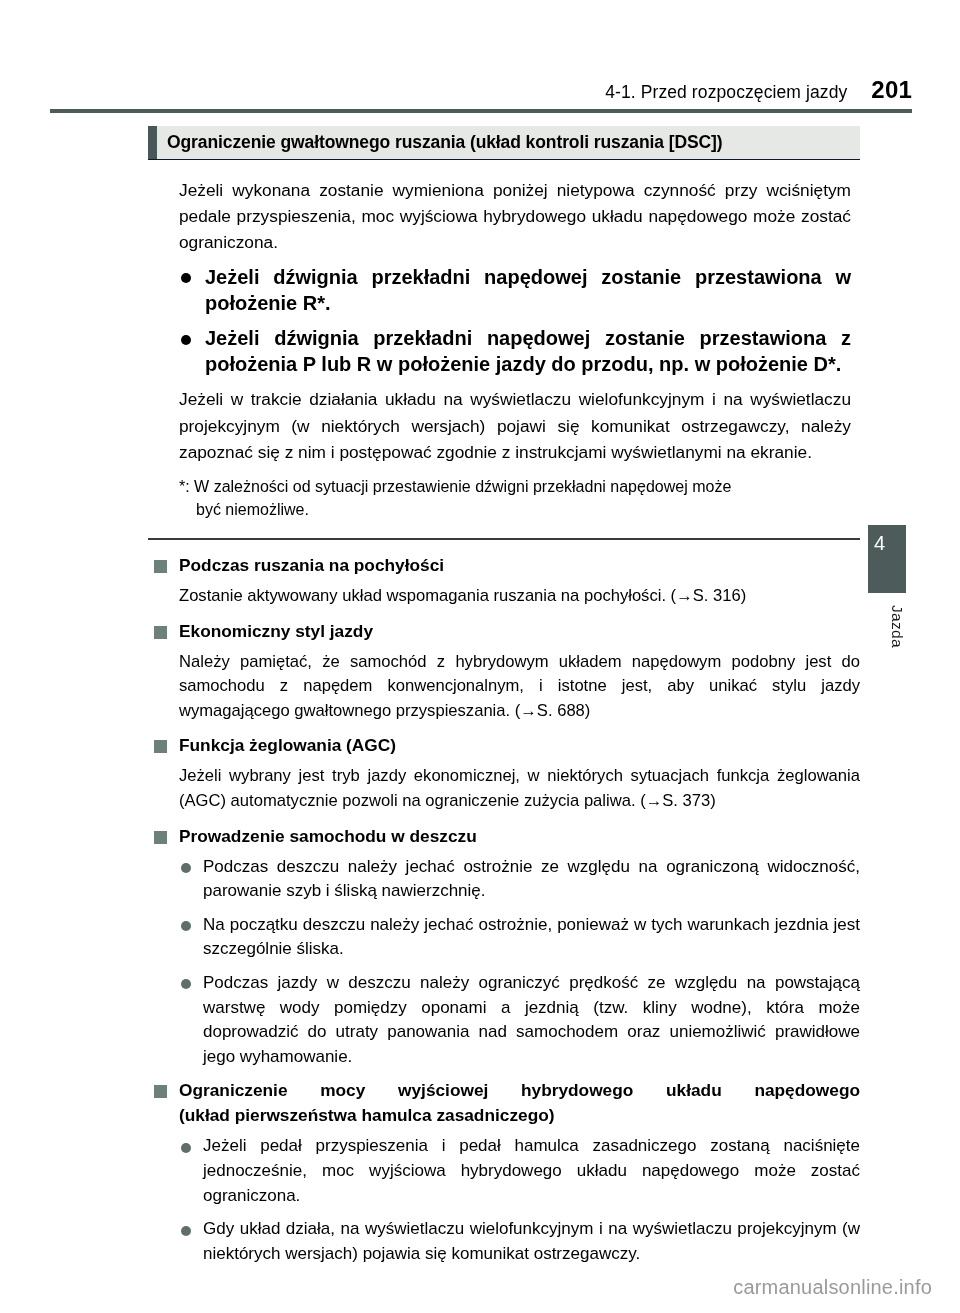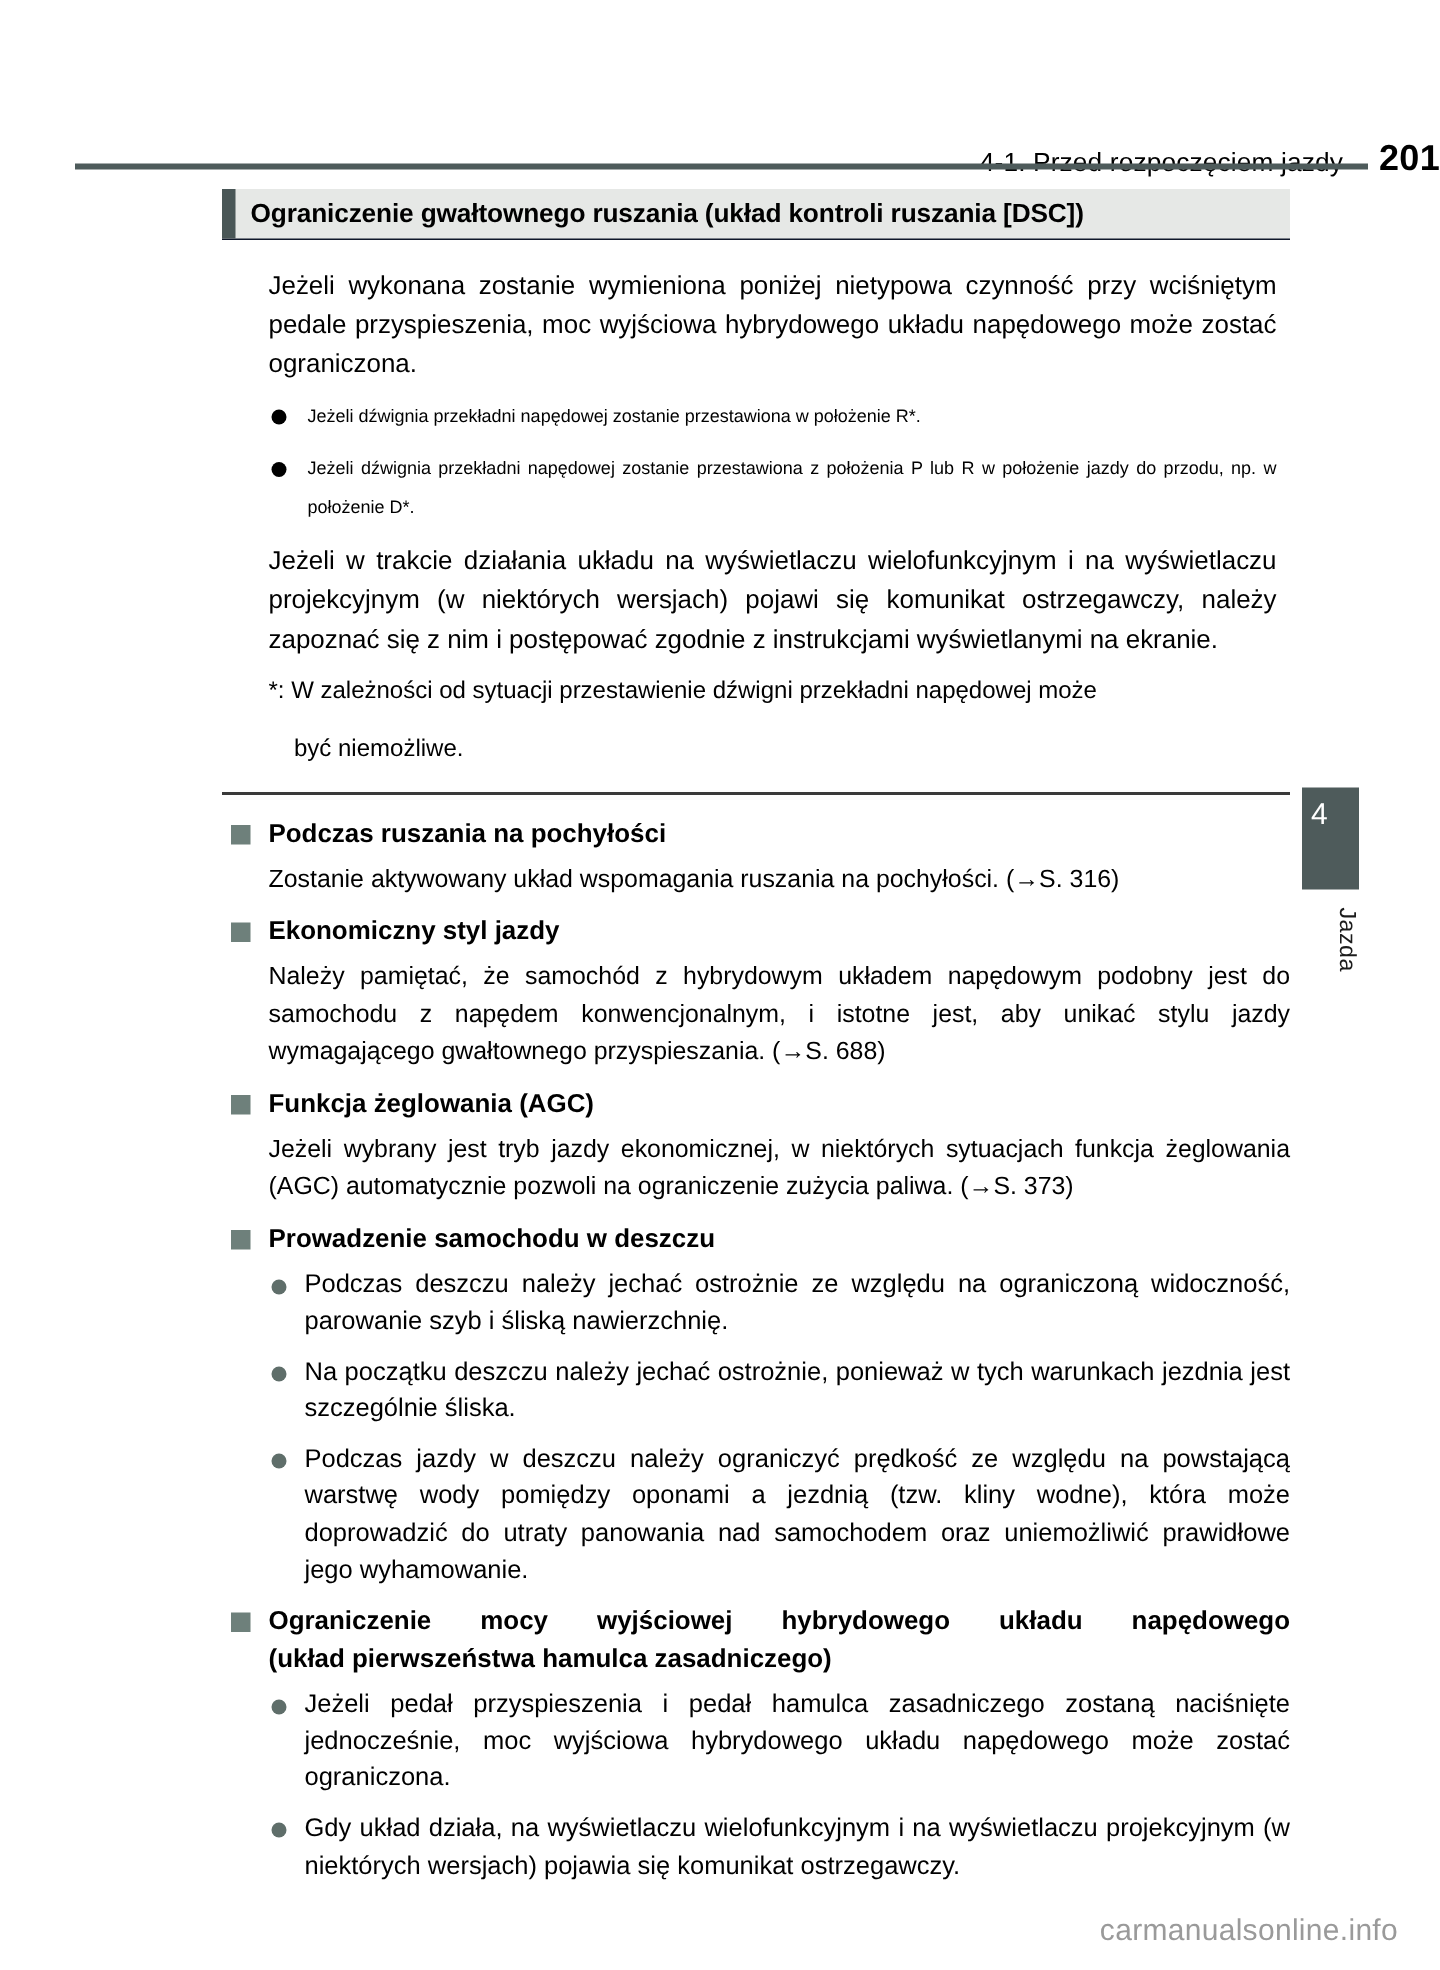--- a/index.html
+++ b/index.html
@@ -20,25 +20,26 @@
   .page {
     position: absolute;
     inset: 0;
   }
 
   
   .header {
     position: absolute;
     left: 0;
     right: 0;
-    top: 84px;
+    top: 68px;
     height: 34px;
     display: flex;
     align-items: flex-end;
     justify-content: flex-end;
+    padding-right: 48px;
     box-sizing: border-box;
   }
   .header-section {
     font-size: 17.5px;
     letter-spacing: .1px;
     color: #000;
     line-height: 1;
     padding-bottom: 1px;
   }
   .header-pageno {
@@ -97,47 +98,48 @@
     text-align: justify;
     margin: 0 0 8px 31px;
     width: 672px;
   }
   .intro-para.last { margin-bottom: 10px; }
 
   
   .dot-list { margin: 0 0 0 31px; padding: 0; list-style: none; }
   .dot-item {
     position: relative;
-    font-size: 12px;
+    font-size: 20px;
     line-height: 26.2px;
     text-align: justify;
     padding-left: 26px;
     margin-bottom: 9px;
     width: 646px;
+    font-weight: bold;
   }
   .dot-item::before {
     content: "";
     position: absolute;
     left: 2px;
     top: 9.5px;
     width: 10px;
     height: 10px;
     border-radius: 50%;
     background: #000000;
   }
 
   
   .footnote {
     font-size: 16px;
     line-height: 23px;
     margin: 2px 0 0 31px;
     width: 678px;
     text-align: left;
   }
-  .footnote-cont { padding-left: 17px; display: block; margin-top: 16px; }
+  .footnote-cont { padding-left: 17px; display: block; }
 
   
   .divider {
     height: 0;
     border-top: 2px solid #3a3a3a;
     margin: 17px 0 13px 0;
   }
 
   
   .sq-head {

